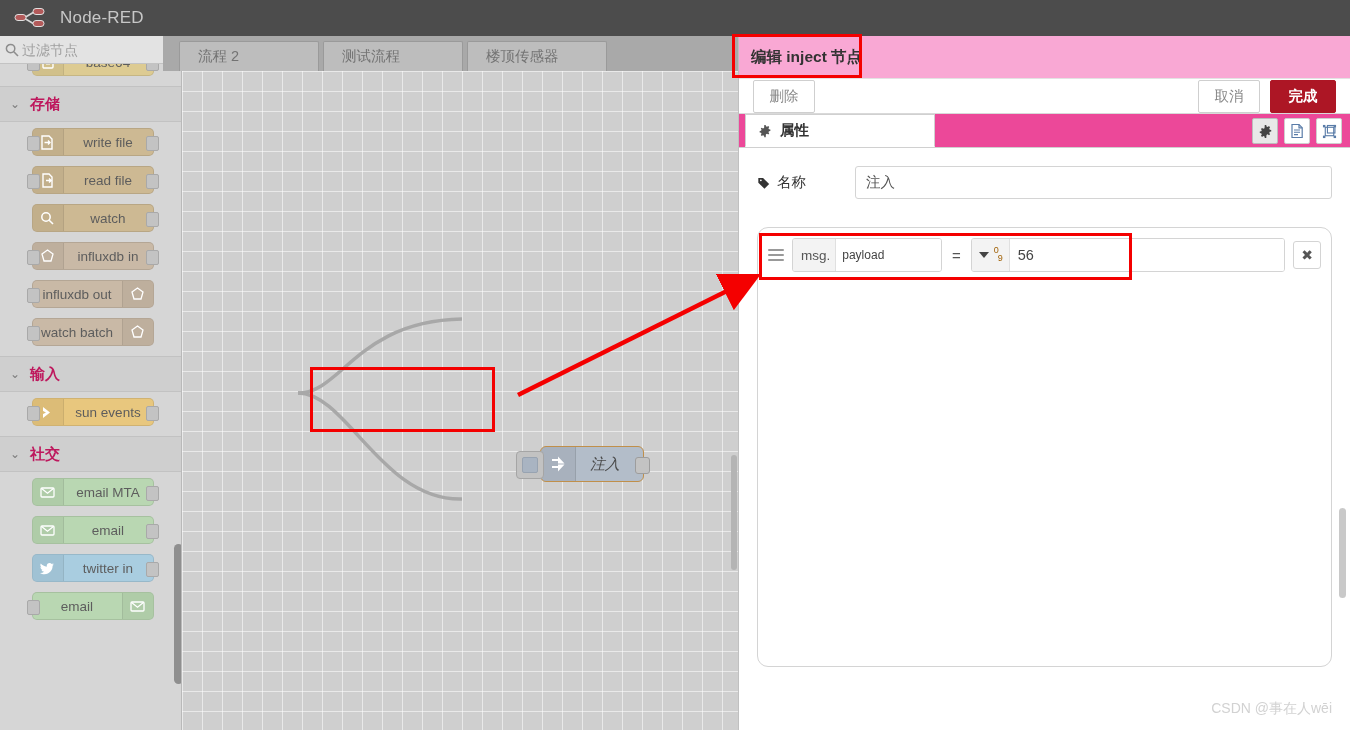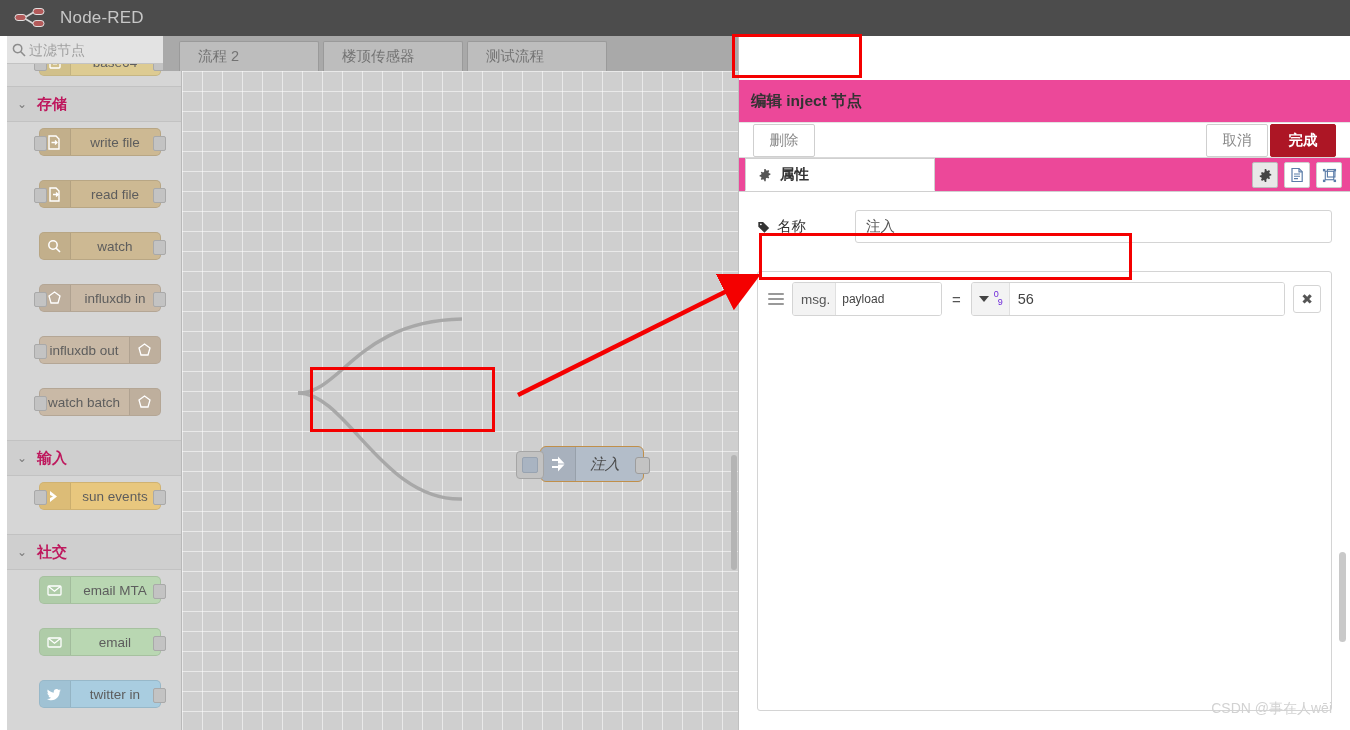--- a/index.html
+++ b/index.html
@@ -37,21 +37,21 @@
   .brand-text {
     color: #c7c7c7;
     font-size: 17px;
     margin-left: 10px;
     letter-spacing: .2px;
   }
 
   
   .palette {
     position: absolute;
-    left: 7px; top: 36px;
+    left: 0; top: 36px;
     width: 186px; height: 694px;
     background: #d6d6d6;
     border-right: 1px solid #b5b5b5;
     box-sizing: border-box;
     overflow: hidden;
   }
   .palette-search {
     position: relative;
     height: 28px;
     background: #e3e3e3;
@@ -96,21 +96,21 @@
   }
   .cat-label {
     font-size: 15px;
     color: #be185d;
     font-weight: bold;
   }
   .palette-body { padding: 6px 0 0 0; }
 
   .pnode {
     position: relative;
-    margin: 0 auto 24px auto;
+    margin: 0 auto 10px auto;
     width: 122px;
     height: 28px;
     border-radius: 5px;
     display: flex;
     align-items: center;
     box-sizing: border-box;
     border: 1px solid rgba(0,0,0,.10);
   }
   .pnode .picon {
     width: 30px; height: 100%;
@@ -288,23 +288,22 @@
     box-sizing: border-box;
   }
   .editor-title {
     height: 42px;
     display: flex;
     align-items: center;
     padding-left: 12px;
     font-size: 15.5px;
     font-weight: bold;
     color: #333;
-    background: #ec4899;
-    box-sizing: border-box;
-    margin-top: 44px;
+    background: #f9a8d4;
+    box-sizing: border-box;
   }
   .editor-actions {
     height: 36px;
     border-top: 1px solid #e3e3e3;
     border-bottom: 1px solid #d9d9d9;
     display: flex;
     align-items: center;
     padding: 0 14px;
     box-sizing: border-box;
     background: #fff;
@@ -320,21 +319,21 @@
     cursor: pointer;
     font-family: inherit;
     display: flex;
     align-items: center;
     justify-content: center;
     padding: 0 14px;
     box-sizing: border-box;
   }
   .btn-delete { }
   .spacer { flex: 1; }
-  .btn-cancel { margin-right: 2px; }
+  .btn-cancel { margin-right: 10px; }
   .btn-done {
     background: #ad1625;
     border-color: #ad1625;
     color: #fff;
     font-weight: bold;
     min-width: 66px;
   }
 
   .tabs-row {
     position: relative;
@@ -406,21 +405,21 @@
     padding: 0 10px;
     font-size: 14.5px;
     color: #555;
     outline: none;
     font-family: inherit;
     box-sizing: border-box;
   }
 
   .props-container {
     border: 1px solid #d4d4d4;
-    border-radius: 3px;
+    border-radius: 11px;
     padding: 10px;
     box-sizing: border-box;
     height: 440px;
     position: relative;
   }
   .prop-row {
     display: flex;
     align-items: center;
     gap: 8px;
   }
@@ -491,21 +490,21 @@
     cursor: pointer;
   }
   .caret {
     width: 0; height: 0;
     border-left: 5px solid transparent;
     border-right: 5px solid transparent;
     border-top: 6px solid #444;
   }
   .num-icon {
     font-size: 12px;
-    color: #6d28d9;
+    color: #a16207;
     line-height: 1;
     letter-spacing: -1px;
   }
   .num-icon sup { font-size: 9px; }
   .num-icon sub { font-size: 9px; }
   .value-input {
     flex: 1;
     border: none;
     outline: none;
     font-size: 14.5px;
@@ -729,24 +728,24 @@
 
     <div class="palette-up-arrow"></div>
     <div class="palette-sb" style="top:508px;height:140px;"></div>
   </div>
 
   <div class="tabbar">
     <div class="wtab">
         <span>流程 2</span>
       </div>
     <div class="wtab">
+        <span>测试流程</span>
+      </div>
+    <div class="wtab">
         <span>楼顶传感器</span>
-      </div>
-    <div class="wtab">
-        <span>测试流程</span>
       </div>
   </div>
 
   <div class="canvas">
     <svg width="557" height="659" style="position:absolute;left:0;top:0;">
       <path d="M116,322 C160,322 175,250 280,248" fill="none" stroke="#a8a8a8" stroke-width="3.5"></path>
       <path d="M116,322 C165,322 200,430 280,428" fill="none" stroke="#a8a8a8" stroke-width="3.5"></path>
     </svg>
 
     <div class="cnode node-inject">

